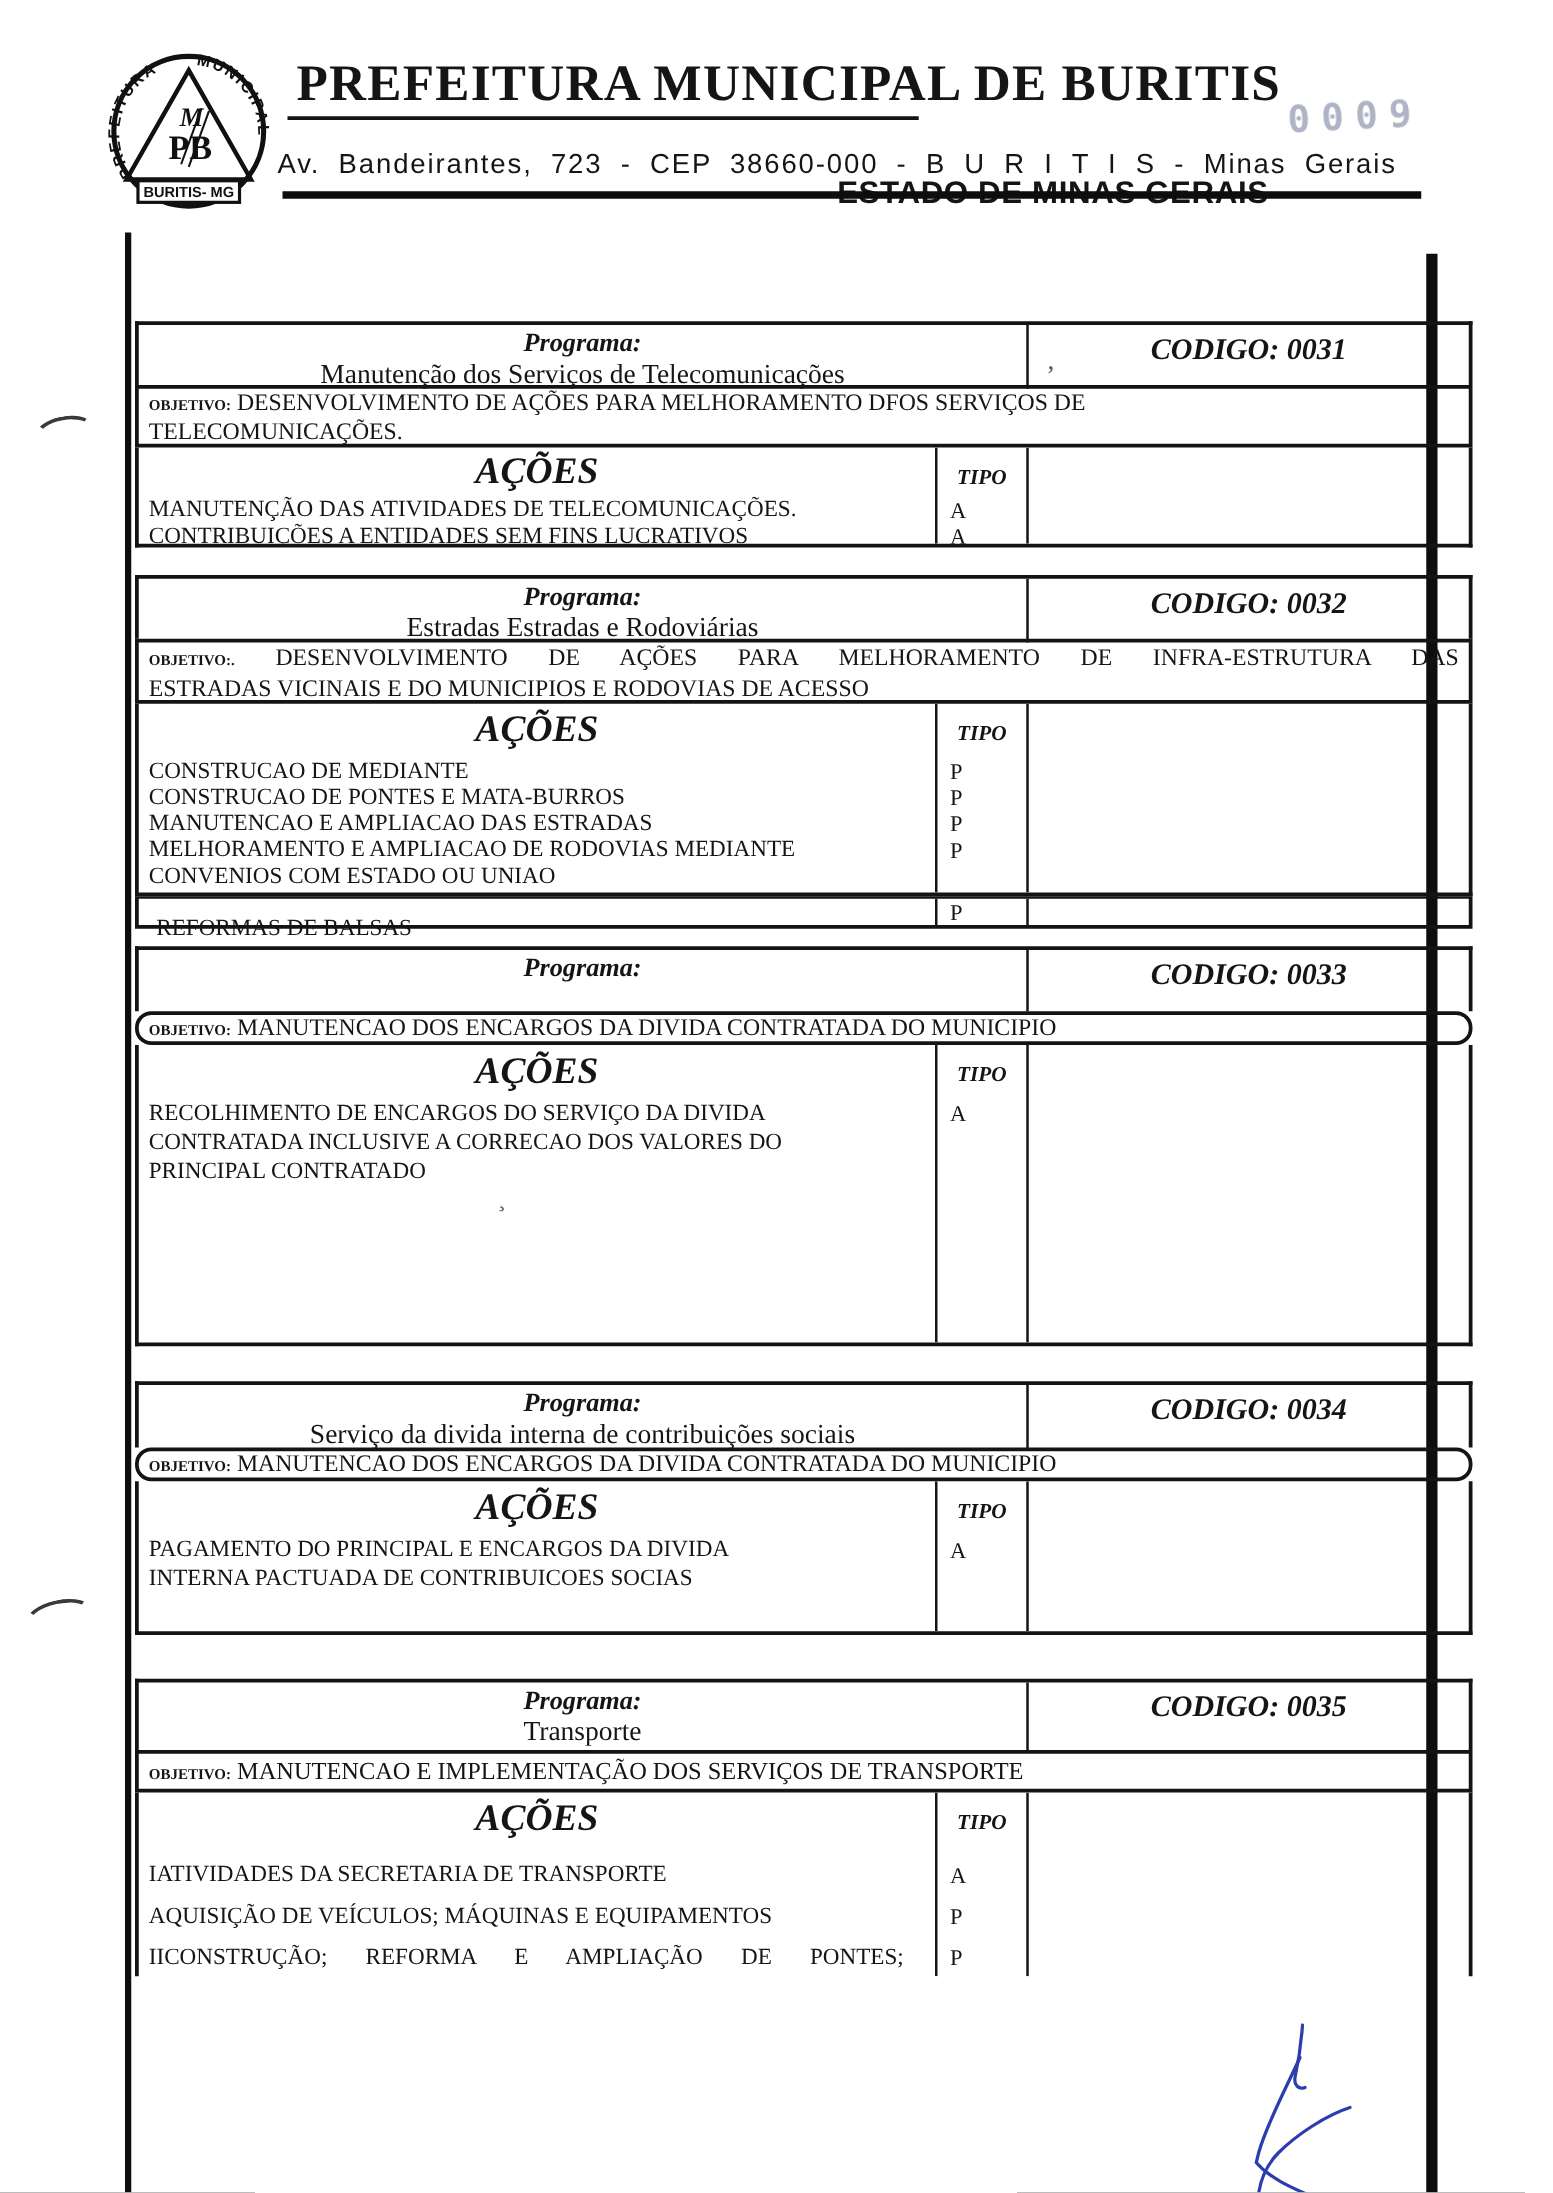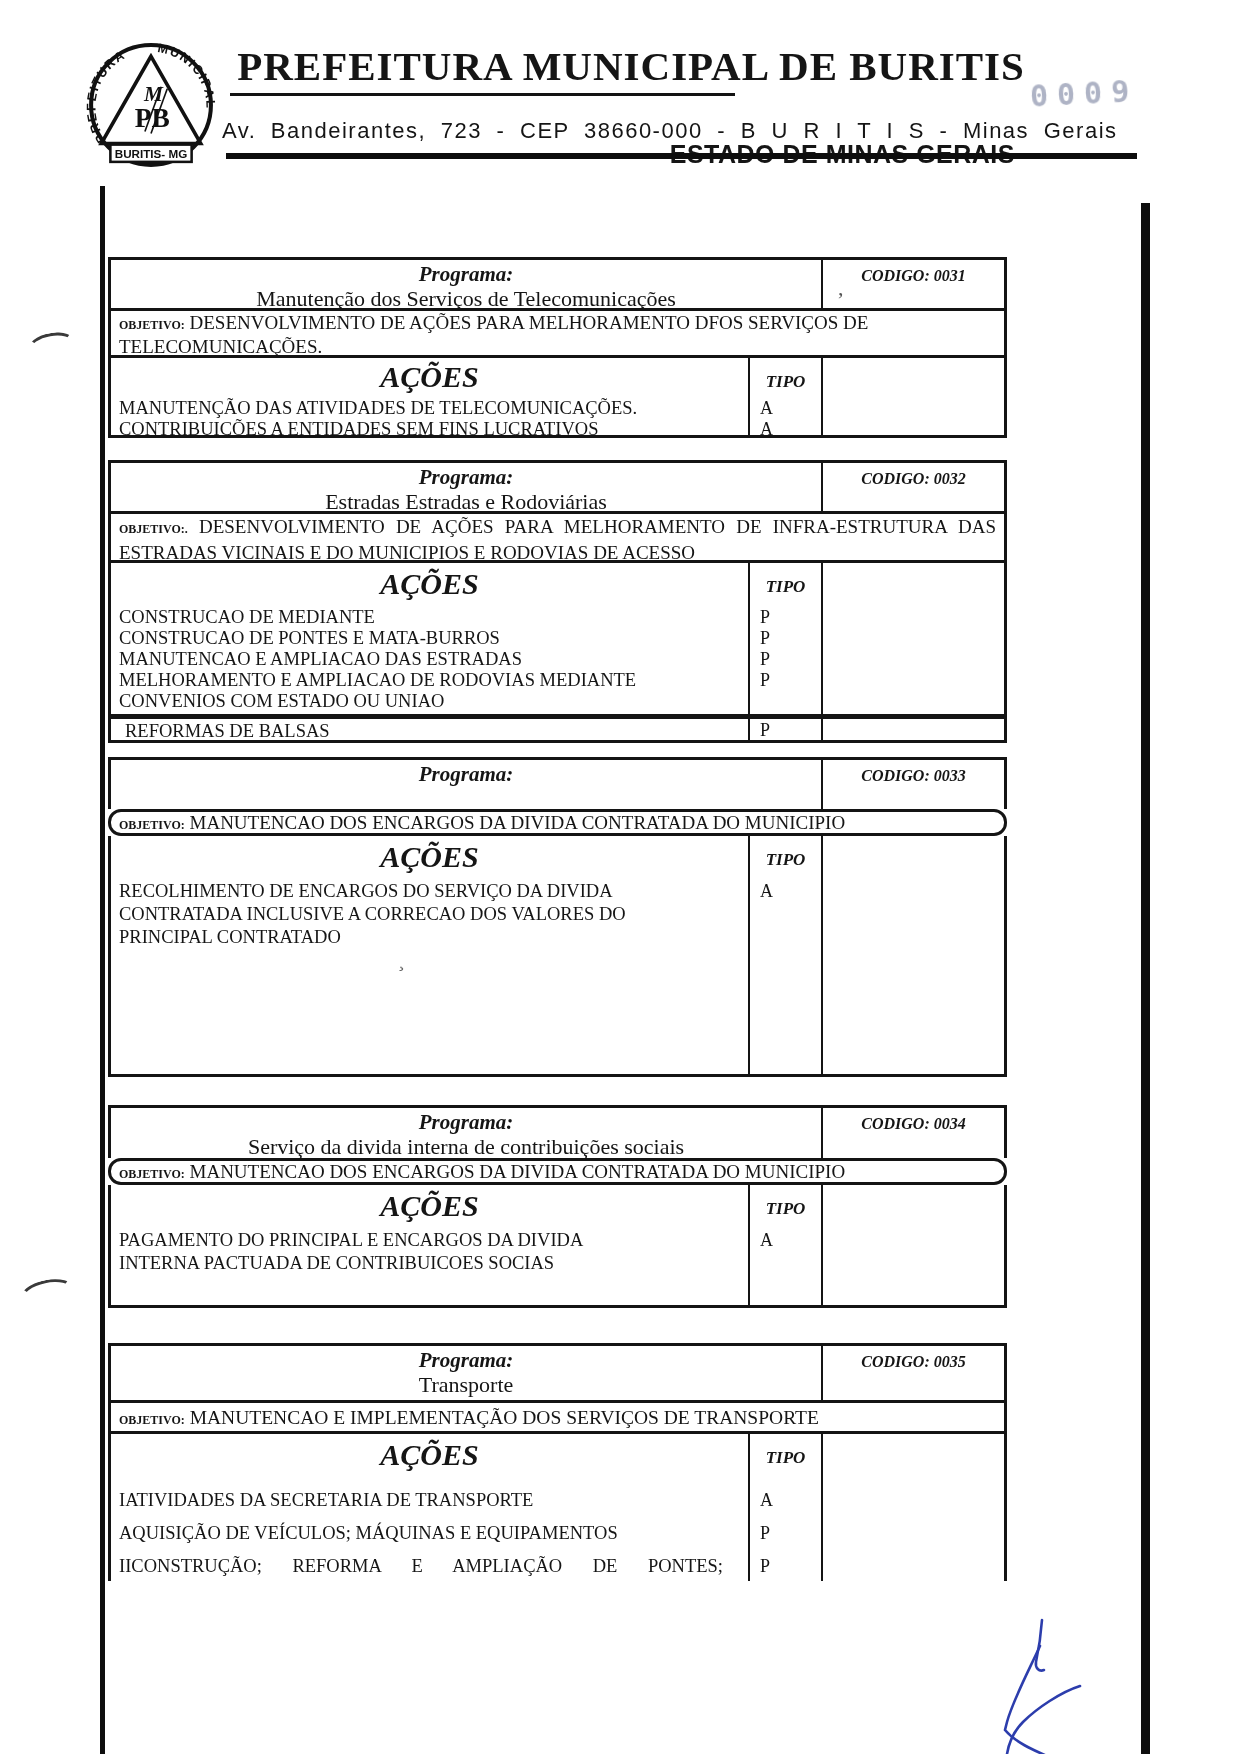--- a/index.html
+++ b/index.html
@@ -25,29 +25,29 @@
   
   .left-line{position:absolute;left:100px;top:186px;width:5px;height:1568px;background:#0e0e0e;}
   .right-line{position:absolute;left:1141px;top:203px;width:9px;height:1551px;background:#0e0e0e;}
 
   
   .pen-arc{position:absolute;border:3px solid transparent;border-top:3px solid #3a3a3a;border-radius:50%;}
   .pen-arc.a1{left:28px;top:333px;width:48px;height:26px;transform:rotate(-10deg);}
   .pen-arc.a2{left:20px;top:1280px;width:55px;height:28px;transform:rotate(-12deg);}
 
   
-  .tbl{position:absolute;left:108px;width:899px;}
+  .tbl{position:absolute;left:108px;width:1070px;}
   .t0{top:257px}.t1{top:460px}.t2{top:757px}.t3{top:1105px}.t4{top:1343px}
 
   .prog{display:grid;grid-template-columns:712px 1fr;border:3px solid #141414;border-bottom:none;}
   .prog-left{border-right:2px solid #141414;text-align:center;padding-top:3px;}
   .prog-right{text-align:center;padding-top:7px;}
   .programa-label{font-size:21px;font-weight:700;font-style:italic;line-height:23px;}
   .program-name{font-size:22px;line-height:25px;}
-  .codigo{font-size:16px;font-weight:700;font-style:italic;}
+  .codigo{font-size:24px;font-weight:700;font-style:italic;}
   .stray-comma{position:absolute;left:730px;top:18px;color:#555;font-size:22px;}
 
   .obj{position:relative;border:3px solid #141414;padding:1px 8px 0 8px;font-size:19px;}
   .obj b{font-size:12px;}
   .obj-l1{display:block;}
   .obj-l2{display:block;}
   .obj-l2:empty{display:none;}
   .t0 .obj{line-height:22px;}
   .t1 .obj{line-height:23px;}
   .t1 .obj-l1{text-align:justify;text-align-last:justify;}
@@ -68,21 +68,21 @@
   .t1 .a-text{max-width:600px;}
   .t2 .a-text{max-width:560px;line-height:23px;}
   .t2 .a-tipo{line-height:23px;}
   .t3 .a-text{max-width:520px;line-height:23px;}
   .t3 .a-tipo{line-height:23px;}
   .t4 .acoes-grid .a-text,.t4 .acoes-grid .a-tipo{padding-top:12px;}
   .t4 .a-text.spread{text-align:justify;text-align-last:justify;max-width:612px;}
 
   .xrow{position:relative;display:grid;grid-template-columns:637px 75px 1fr;height:26px;
         border:3px solid #141414;border-top:2px solid #141414;}
-  .xrow .a-text{padding-left:14px;padding-top:2px;}
+  .xrow .a-text{padding-left:14px;padding-top:14px;}
   .xrow .a-tipo{padding-top:1px;}
 
   .cell-mark{position:absolute;color:#666;font-size:20px;}
   .m1{left:398px;top:948px;}
 
   .signature{position:absolute;left:985px;top:1608px;}
 
   
   .t0 .prog{height:51px}.t0 .obj{height:50px}.t0 .acoes-grid{height:80px}
   .t0 .h1{height:40px;padding-top:2px}

